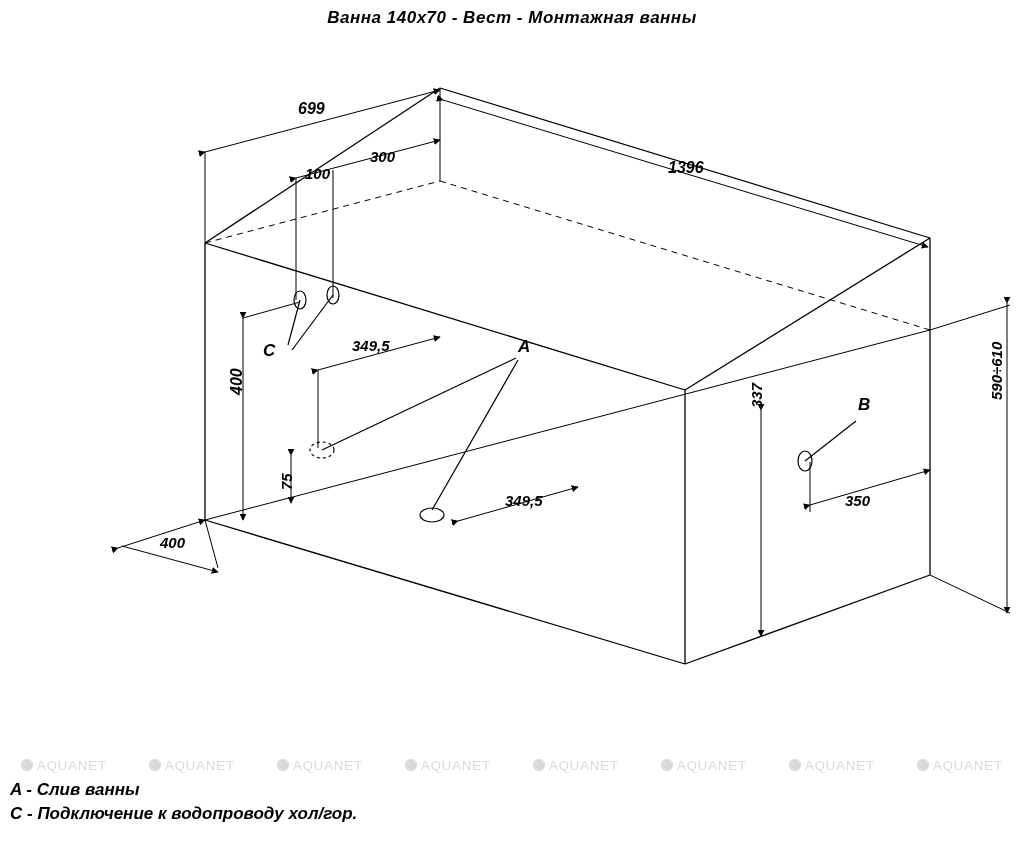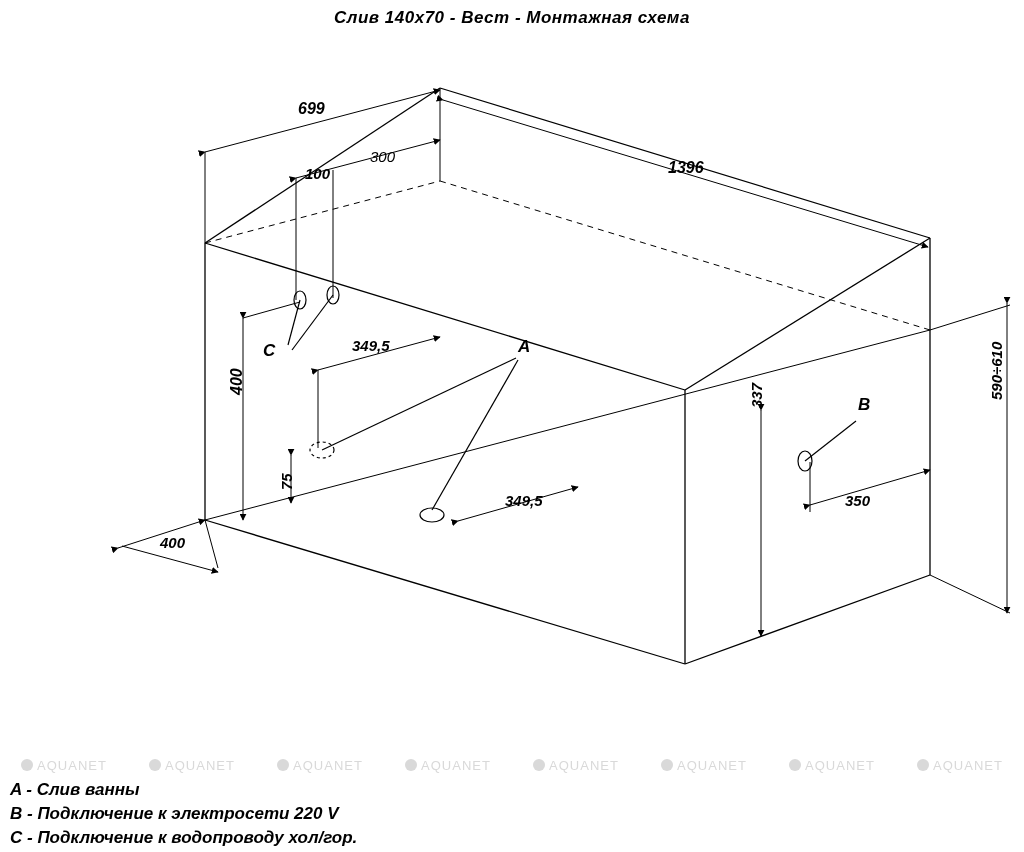--- a/index.html
+++ b/index.html
@@ -67,21 +67,21 @@
     display: inline-block;
     width: 12px;
     height: 12px;
     border-radius: 50%;
     background: #d9d9d9;
   }
 </style>
 </head>
 <body>
 
-<div id="page-title">Слив 140х70 - Вест - Монтажная схема</div>
+<div id="page-title">Ванна 140х70 - Вест - Монтажная ванны</div>
 
 <svg id="drawing-svg" width="1024" height="852" viewBox="0 0 1024 852" xmlns="http://www.w3.org/2000/svg">
   <defs>
     <marker id="arrow" viewBox="0 0 10 10" refX="9" refY="5" markerWidth="7" markerHeight="7" orient="auto-start-reverse">
       <path d="M 0 0 L 10 5 L 0 10 z" fill="#000"></path>
     </marker>
     <marker id="arrowStart" viewBox="0 0 10 10" refX="1" refY="5" markerWidth="7" markerHeight="7" orient="auto-start-reverse">
       <path d="M 10 0 L 0 5 L 10 10 z" fill="#000"></path>
     </marker>
   </defs>
@@ -176,21 +176,21 @@
   <g fill="none" stroke="#000" stroke-width="1.2">
     <path d="M 322 450 L 516 358"></path>
     <path d="M 432 510 L 518 360"></path>
   </g>
 </svg>
 
 <div style="position:absolute;left:298px;top:100px;font-size:16px;font-weight:bold;font-style:italic;">699</div>
 
 <div style="position:absolute;left:305px;top:165px;font-size:15px;font-weight:bold;font-style:italic;">100</div>
 
-<div style="position:absolute;left:370px;top:148px;font-size:15px;font-weight:normal;font-style:italic;">300</div>
+<div style="position:absolute;left:370px;top:148px;font-size:15px;font-weight:bold;font-style:italic;">300</div>
 
 <div style="position:absolute;left:668px;top:135px;font-size:16px;font-weight:bold;font-style:italic;margin-top:24px;">1396</div>
 
 <div style="position:absolute;left:228px;top:395px;font-size:16px;font-weight:bold;font-style:italic;transform:rotate(-90deg);transform-origin:left top;">400</div>
 
 <div style="position:absolute;left:278px;top:490px;font-size:15px;font-weight:bold;font-style:italic;transform:rotate(-90deg);transform-origin:left top;">75</div>
 
 <div style="position:absolute;left:352px;top:337px;font-size:15px;font-weight:bold;font-style:italic;">349,5</div>
 
 <div style="position:absolute;left:505px;top:492px;font-size:15px;font-weight:bold;font-style:italic;">349,5</div>
@@ -239,15 +239,14 @@
       <span>AQUANET</span>
     </span>
   <span class="wm">
       <span class="wm-mark"></span>
       <span>AQUANET</span>
     </span>
 </div>
 
 <div class="legend">
   <div>A - Слив ванны</div>
-  <div>B - Подключение к электросети 220 V</div>
   <div>C - Подключение к водопроводу хол/гор.</div>
 </div>
 
 </body></html>

